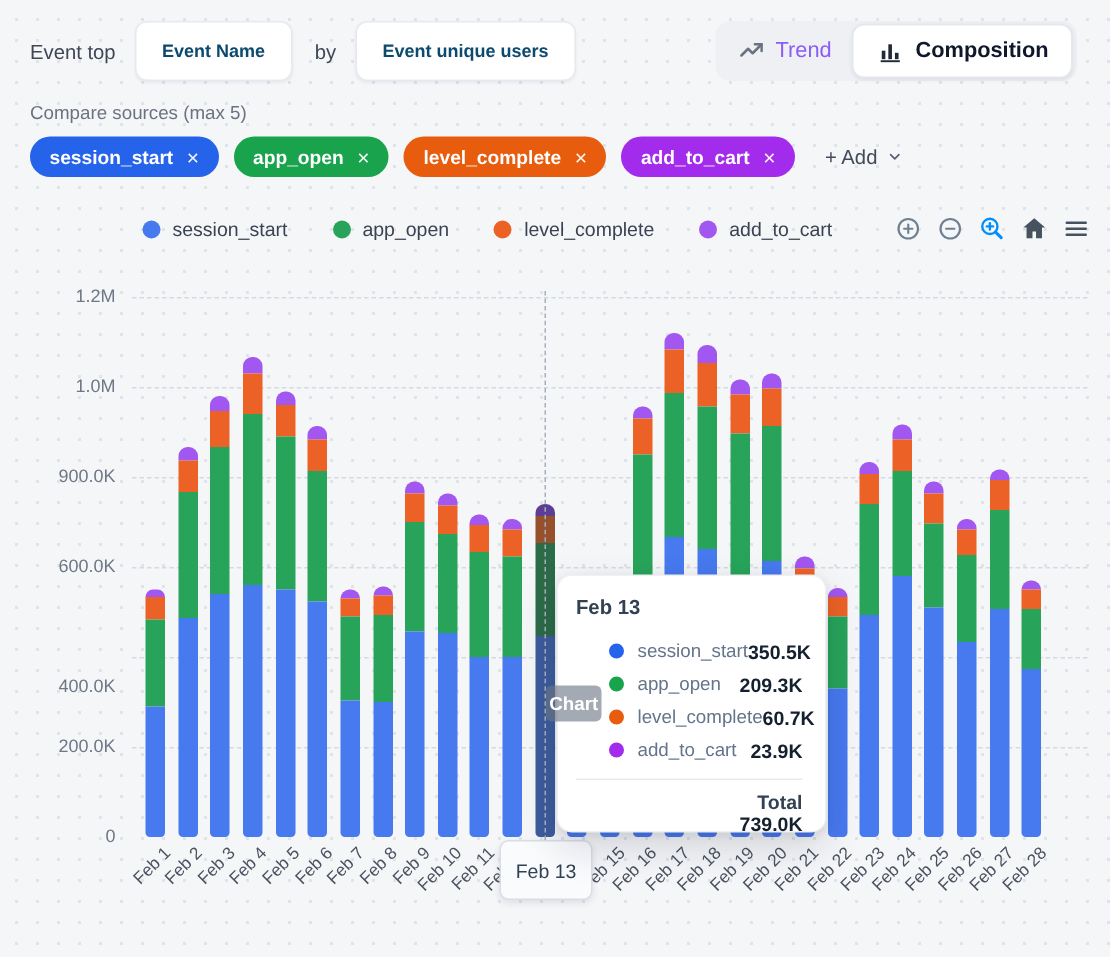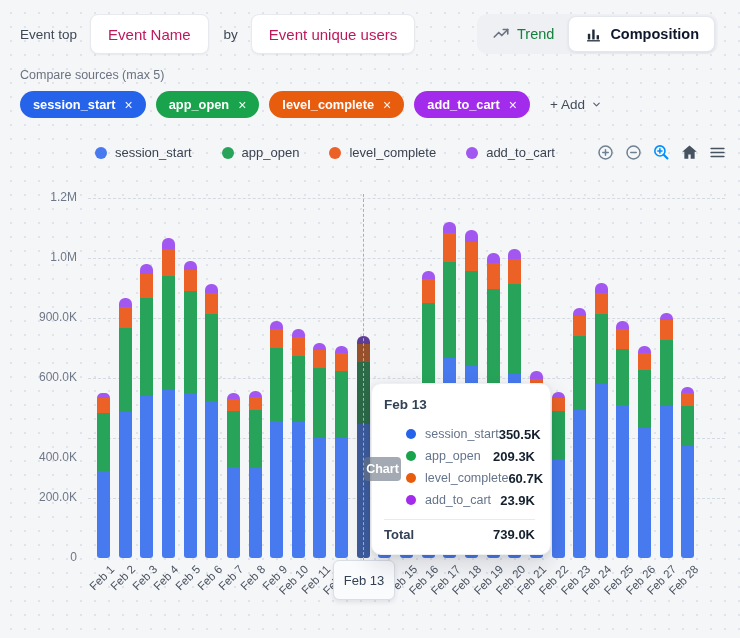--- a/index.html
+++ b/index.html
@@ -6,28 +6,28 @@
   body{font-family:"Liberation Sans",sans-serif;background:#e9ebef;}
   .screen{position:relative;width:740px;height:638px;overflow:hidden;
     background-color:#f5f6f8;
     background-image:radial-gradient(#e0e3e9 1.1px, transparent 1.2px);
     background-size:14px 14px;background-position:4px 6px;
     color:#1f2937;-webkit-font-smoothing:antialiased;}
   
   .controls-row{position:absolute;left:20px;top:14px;right:20px;height:40px;display:flex;align-items:center;}
   .lbl{font-size:13.5px;color:#3f4756;}
   .select-box{background:#fff;border:1px solid #e7e9ee;border-radius:8px;box-shadow:0 1px 2px rgba(20,30,60,.06);
-    padding:0 17px;height:38px;display:flex;align-items:center;font-size:15px;font-weight:400;color:#be185d;cursor:pointer;}
+    padding:0 17px;height:38px;display:flex;align-items:center;font-size:12px;font-weight:700;color:#0c4a6e;cursor:pointer;}
   .sel1{margin-left:13px;}
   .by{margin-left:15px;}
   .sel2{margin-left:13px;}
   .segmented{position:absolute;right:2px;top:0;height:40px;background:#eef0f4;border-radius:10px;
     display:flex;align-items:center;padding:0 3px 0 10px;}
   .seg-item{display:flex;align-items:center;gap:7px;cursor:pointer;}
-  .seg-trend{color:#15803d;font-size:14.5px;font-weight:500;padding:0 14px 0 4px;}
+  .seg-trend{color:#8b5cf6;font-size:14.5px;font-weight:500;padding:0 14px 0 4px;}
   .seg-active{background:#fff;border:1px solid #e4e7ec;border-radius:8px;box-shadow:0 1px 3px rgba(20,30,60,.08);
     height:34px;padding:0 15px;color:#0f172a;font-size:14.5px;font-weight:700;}
   
   .compare-label{position:absolute;left:20px;top:68px;font-size:12.5px;color:#6b7280;}
   .chips-row{position:absolute;left:20px;top:91px;display:flex;align-items:center;gap:10px;}
   .chip{height:27px;border-radius:999px;display:flex;align-items:center;gap:9px;padding:0 13px;
     color:#fff;font-size:12.8px;font-weight:700;cursor:pointer;white-space:nowrap;}
   .chip .x{font-weight:400;font-size:14px;opacity:.95;cursor:pointer;line-height:1;}
   .add-chip{display:flex;align-items:center;gap:6px;color:#434b5a;font-size:13.5px;font-weight:500;
     padding:0 10px;cursor:pointer;}
@@ -55,21 +55,21 @@
   
   .tooltip{position:absolute;left:371px;top:383px;width:180px;height:172px;z-index:10;background:#fff;
     border:1px solid #eef0f3;border-radius:10px;box-shadow:0 10px 26px rgba(15,23,42,.14),0 2px 6px rgba(15,23,42,.08);
     padding:13px 15px 10px 12px;box-sizing:border-box;}
   .tt-title{font-size:13.5px;font-weight:700;color:#334155;margin-bottom:11px;}
   .tt-row{display:flex;align-items:center;margin-left:22px;height:22px;}
   .tt-dot{width:10px;height:10px;border-radius:50%;flex:none;margin-right:9px;}
   .tt-label{font-size:12.5px;color:#64748b;}
   .tt-value{margin-left:auto;font-size:13px;font-weight:700;color:#14202e;}
   .tt-divider{border-top:1px solid #e7eaee;margin:8px 0 7px 0;}
-  .tt-total{display:flex;align-items:flex-end;}
+  .tt-total{display:flex;align-items:flex-end;flex-direction:column;}
   .tt-total-label{font-size:13px;font-weight:700;color:#334155;}
 </style>
 </head>
 <body>
 
 <div class="screen">
 
   <div class="controls-row">
     <span class="lbl">Event top</span>
     <div class="select-box sel1">

